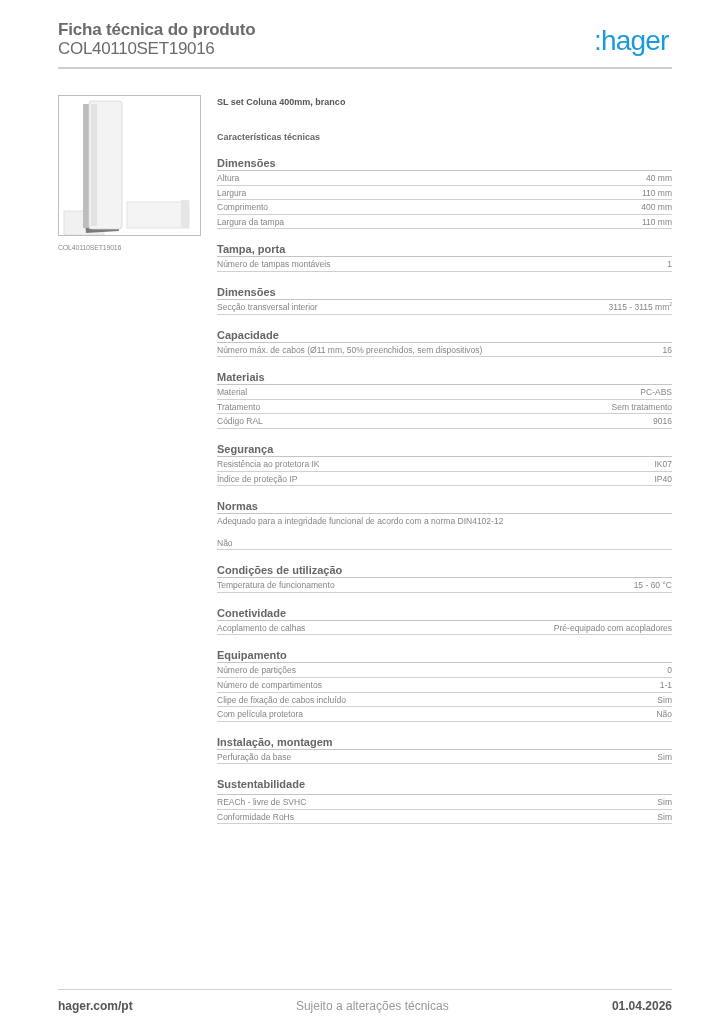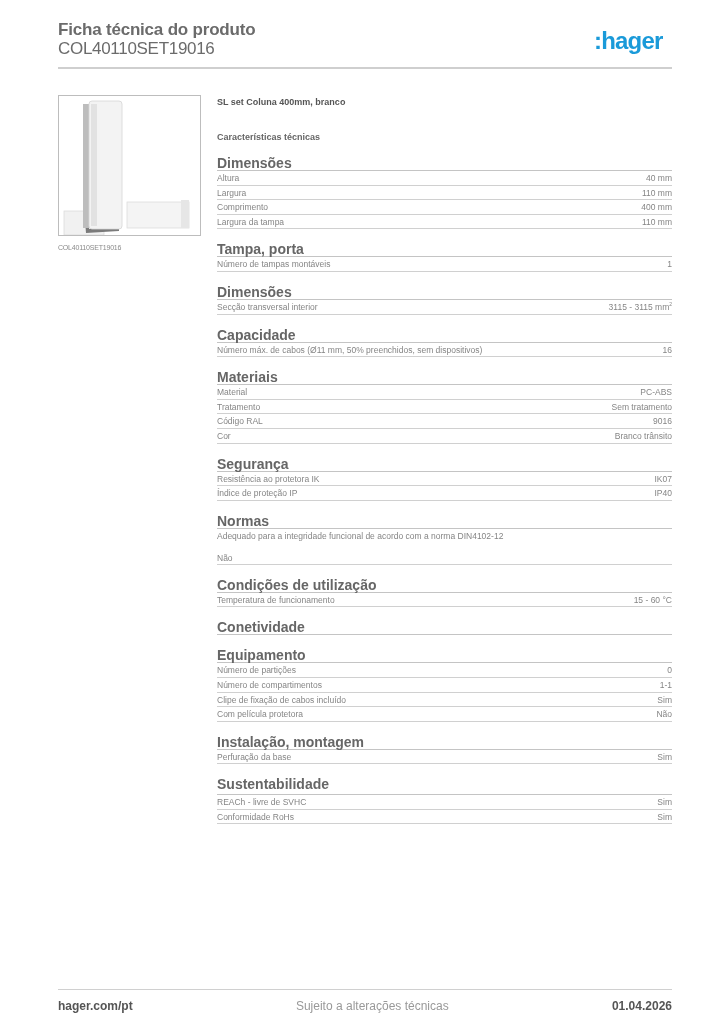--- a/index.html
+++ b/index.html
@@ -4,32 +4,32 @@
 <style>
   * { box-sizing: border-box; margin: 0; padding: 0; }
   html, body { width: 724px; height: 1024px; background: #ffffff; }
   body { position: relative; font-family: "Liberation Sans", sans-serif; color: #555; overflow: hidden; }
 
   .header { position: absolute; left: 58px; top: 20px; width: 614px; }
   .doc-title { font-size: 17px; font-weight: bold; color: #6b6b6b; line-height: 19px; letter-spacing: -0.2px; }
   .doc-code { font-size: 17px; color: #6b6b6b; line-height: 19px; letter-spacing: -0.3px; }
   .header-rule { position: absolute; left: 58px; top: 67px; width: 614px; height: 2px; background: #cfcfcf; }
 
-  .logo { position: absolute; left: 594px; top: 29px; font-size: 24px; font-weight: bold; color: #1a9ad9; letter-spacing: -0.8px; line-height: 24px; }
+  .logo { position: absolute; left: 594px; top: 29px; font-size: 28px; font-weight: normal; color: #1a9ad9; letter-spacing: -0.8px; line-height: 24px; }
 
   .image-box { position: absolute; left: 58px; top: 95px; width: 143px; height: 141px; border: 1px solid #bdbdbd; background: #fff; overflow: hidden; }
   .image-caption { position: absolute; left: 58px; top: 244px; font-size: 7px; color: #8a8a8a; letter-spacing: -0.2px; }
 
   .content { position: absolute; left: 217px; top: 96px; width: 455px; }
   .product-name { font-size: 9px; font-weight: bold; color: #555; height: 12px; line-height: 12px; }
   .tech-title { font-size: 9px; font-weight: bold; color: #666; margin-top: 23px; height: 12px; line-height: 12px; }
 
   .section { margin-top: 14px; }
   .section:first-of-type { margin-top: 14px; }
-  .section-title { font-size: 14px; font-weight: bold; color: #666; height: 12px; line-height: 12px; border-bottom: 1.5px solid #c4c4c4; padding-bottom: 1px; box-sizing: content-box; }
+  .section-title { font-size: 11px; font-weight: bold; color: #666; height: 12px; line-height: 12px; border-bottom: 1.5px solid #c4c4c4; padding-bottom: 1px; box-sizing: content-box; }
   .row { display: flex; justify-content: space-between; align-items: flex-start; font-size: 8.5px; color: #858585; line-height: 12px; min-height: 14.6px; padding-top: 1px; border-bottom: 1.5px solid #d0d0d0; gap: 10px; }
   .row .label { flex: 1; padding-right: 130px; }
   .row .value { text-align: right; white-space: nowrap; }
   .row.tall { min-height: 25px; flex-direction: column; }
   sup { font-size: 5px; vertical-align: top; line-height: 7px; }
 
   .footer-rule { position: absolute; left: 58px; top: 989px; width: 614px; height: 1px; background: #d0d0d0; }
   .footer { position: absolute; left: 58px; top: 999px; width: 614px; font-size: 12px; display: flex; justify-content: space-between; }
   .footer-left { font-weight: bold; color: #555; }
   .footer-center { color: #999; }
@@ -116,24 +116,20 @@
         <span class="value">PC-ABS</span>
       </div>
     <div class="row">
         <span class="label">Tratamento</span>
         <span class="value">Sem tratamento</span>
       </div>
     <div class="row">
         <span class="label">Código RAL</span>
         <span class="value">9016</span>
       </div>
-    <div class="row">
-        <span class="label">Cor</span>
-        <span class="value">Branco trânsito</span>
-      </div>
   </div>
 
   <div class="section">
     <div class="section-title">Segurança</div>
     <div class="row">
         <span class="label">Resistência ao protetora IK</span>
         <span class="value">IK07</span>
       </div>
     <div class="row">
         <span class="label">Índice de proteção IP</span>
@@ -152,20 +148,24 @@
   <div class="section">
     <div class="section-title">Condições de utilização</div>
     <div class="row">
         <span class="label">Temperatura de funcionamento</span>
         <span class="value">15 - 60 °C</span>
       </div>
   </div>
 
   <div class="section">
     <div class="section-title">Conetividade</div>
+    <div class="row">
+        <span class="label" style="padding-right:20px">Acoplamento de calhas</span>
+        <span class="value">Pré-equipado com acopladores</span>
+      </div>
   </div>
 
   <div class="section">
     <div class="section-title">Equipamento</div>
     <div class="row">
         <span class="label">Número de partições</span>
         <span class="value">0</span>
       </div>
     <div class="row">
         <span class="label">Número de compartimentos</span>

